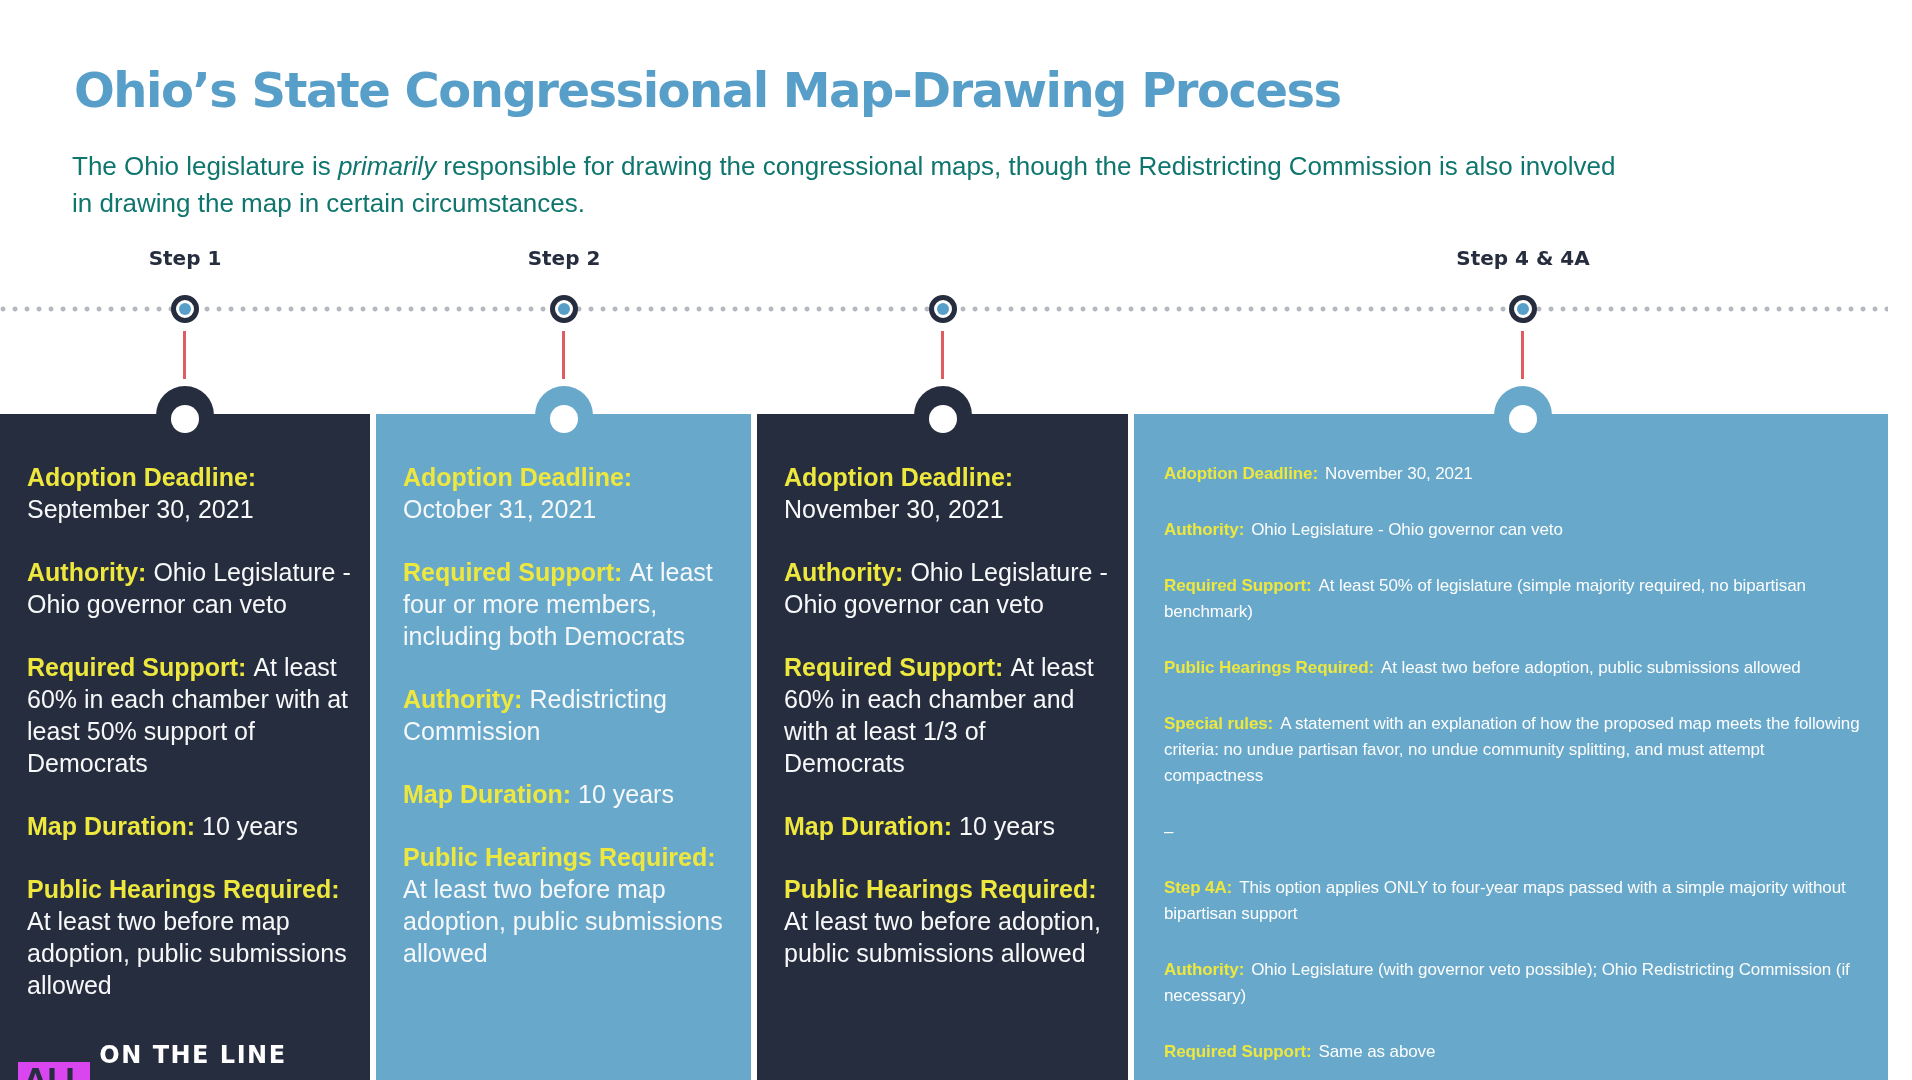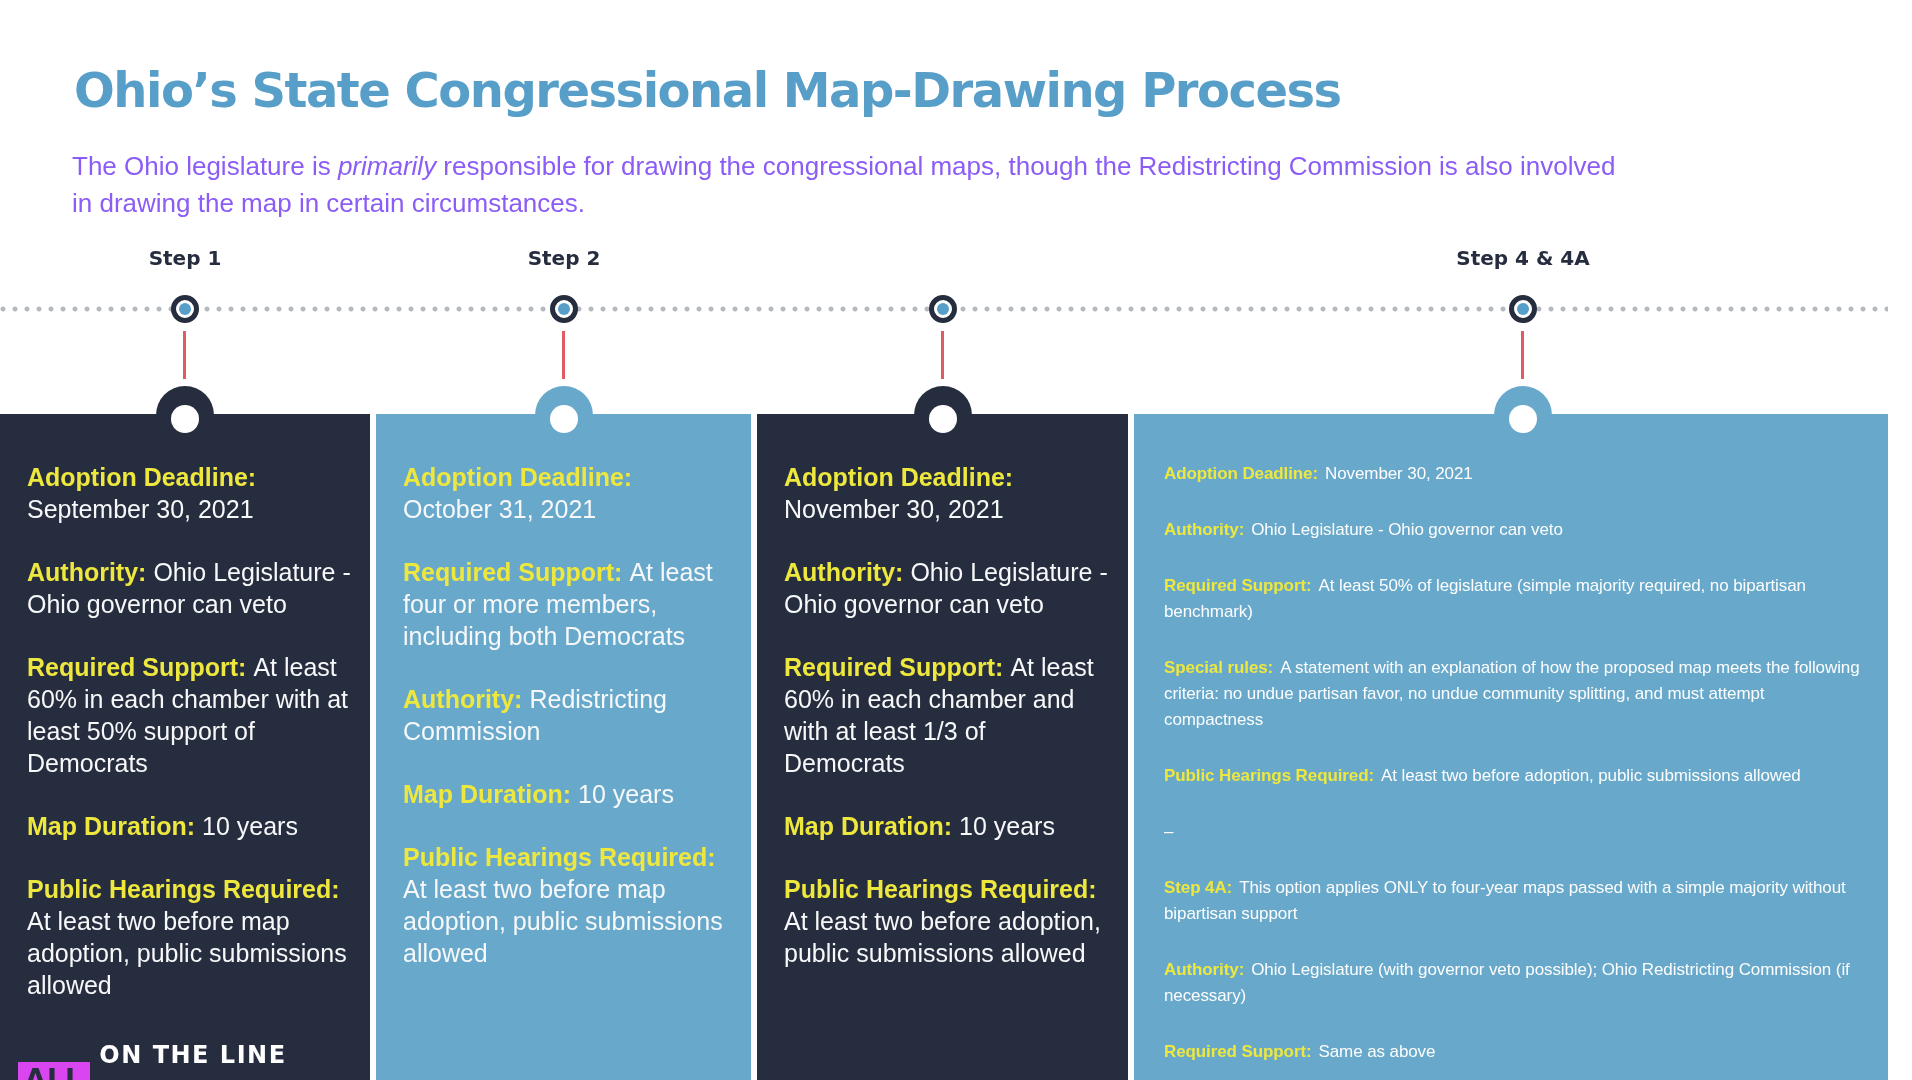--- a/index.html
+++ b/index.html
@@ -2,21 +2,21 @@
 <html><head>
 <meta charset="utf-8">
 <style>
   html,body{margin:0;padding:0;background:#ffffff;}
   #stage{position:relative;width:1888px;height:1080px;background:#ffffff;overflow:hidden;
          font-family:"Liberation Sans",sans-serif;}
 
   
   .title{position:absolute;left:74px;top:62px;font-family:"DejaVu Sans","Liberation Sans",sans-serif;
          font-size:48px;font-weight:bold;letter-spacing:-1.5px;color:#579fc8;white-space:nowrap;}
-  .subtitle{position:absolute;left:72px;top:148px;font-size:26px;line-height:37px;color:#8b5cf6;width:1760px;}
+  .subtitle{position:absolute;left:72px;top:148px;font-size:26px;line-height:37px;color:#0f766e;width:1760px;}
   .subtitle .it{font-style:italic;}
   .sub-line{display:block;}
   .sub-line1{display:block;}
   .sub-line1 span{display:inline;}
 
   
   .step-label{position:absolute;top:246px;width:320px;margin-left:-160px;text-align:center;
               font-family:"DejaVu Sans","Liberation Sans",sans-serif;font-size:20px;font-weight:bold;color:#252d3e;}
   .dotline{position:absolute;left:0;top:306px;width:1912px;height:6px;
            background-image:radial-gradient(circle at 3px 3px,#b4b9bf 2.2px,rgba(0,0,0,0) 2.8px);
@@ -127,22 +127,22 @@
       </div>
   </div>
 
   <div class="card blue wide" style="left:1134px;width:778px">
     <div class="bump"></div>
     <div class="bump-hole"></div>
     <div class="card-body">
         <p class="sec"><span class="lbl">Adoption Deadline:</span><span class="txt">November 30, 2021</span></p>
         <p class="sec"><span class="lbl">Authority:</span><span class="txt">Ohio Legislature - Ohio governor can veto</span></p>
         <p class="sec"><span class="lbl">Required Support:</span><span class="txt">At least 50% of legislature (simple majority required, no bipartisan benchmark)</span></p>
+        <p class="sec"><span class="lbl">Public Hearings Required:</span><span class="txt">At least two before adoption, public submissions allowed</span></p>
         <p class="sec"><span class="lbl">Special rules:</span><span class="txt">A statement with an explanation of how the proposed map meets the following criteria: no undue partisan favor, no undue community splitting, and must attempt compactness</span></p>
-        <p class="sec"><span class="lbl">Public Hearings Required:</span><span class="txt">At least two before adoption, public submissions allowed</span></p>
         <p class="sec"><span class="txt">–</span></p>
         <p class="sec"><span class="lbl">Step 4A:</span><span class="txt">This option applies ONLY to four-year maps passed with a simple majority without bipartisan support</span></p>
         <p class="sec"><span class="lbl">Authority:</span><span class="txt">Ohio Legislature (with governor veto possible); Ohio Redistricting Commission (if necessary)</span></p>
         <p class="sec"><span class="lbl">Required Support:</span><span class="txt">Same as above</span></p>
       </div>
   </div>
 
 </div>
 
 </body></html>

